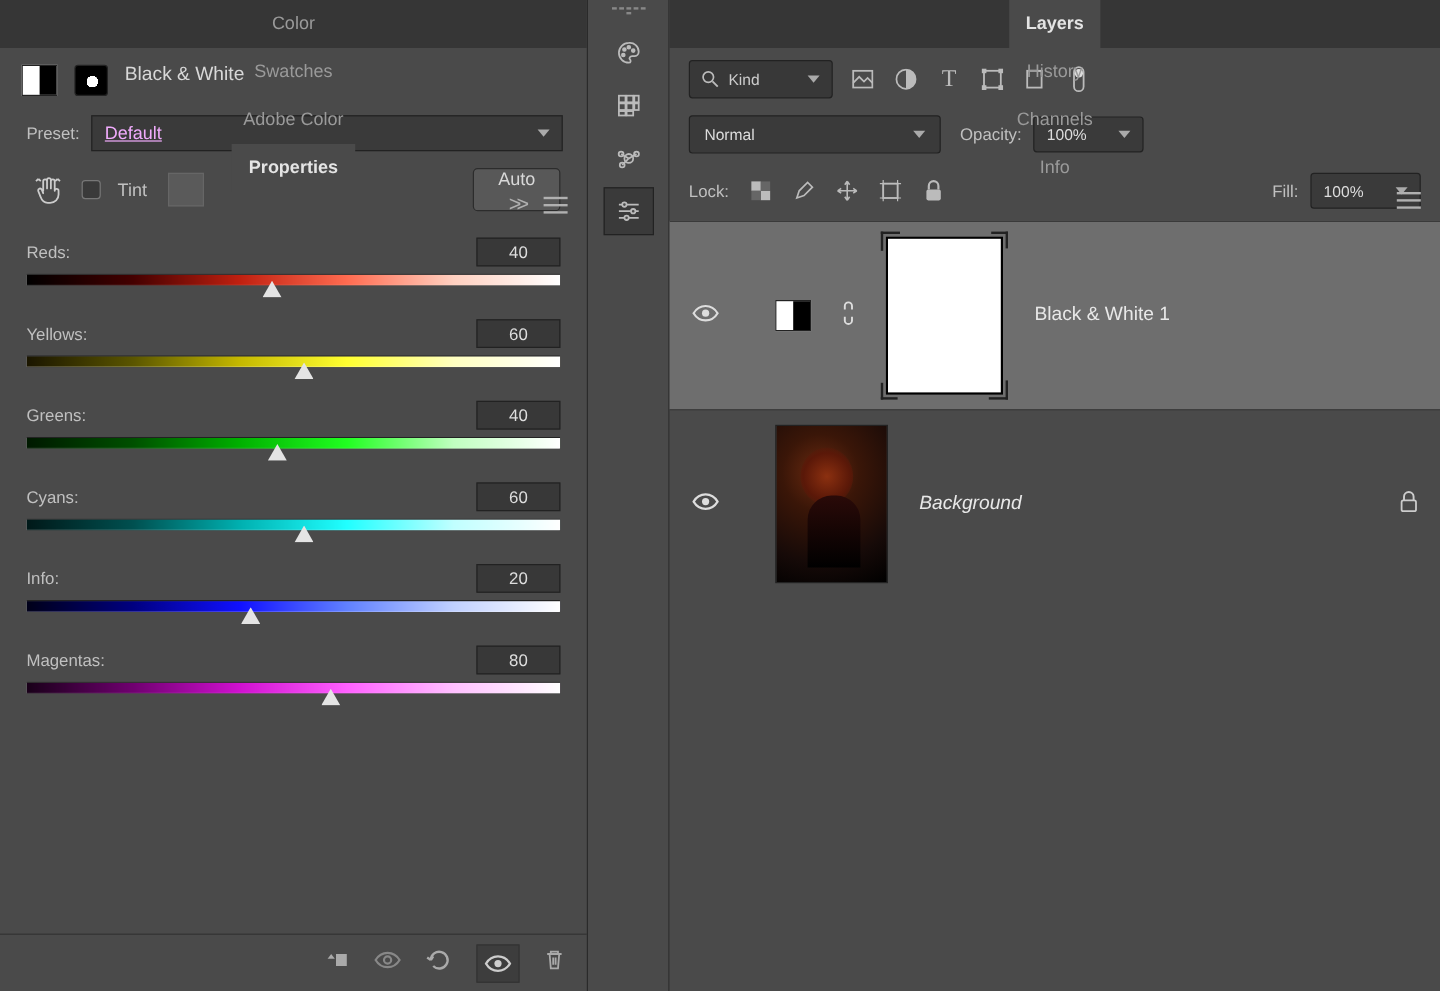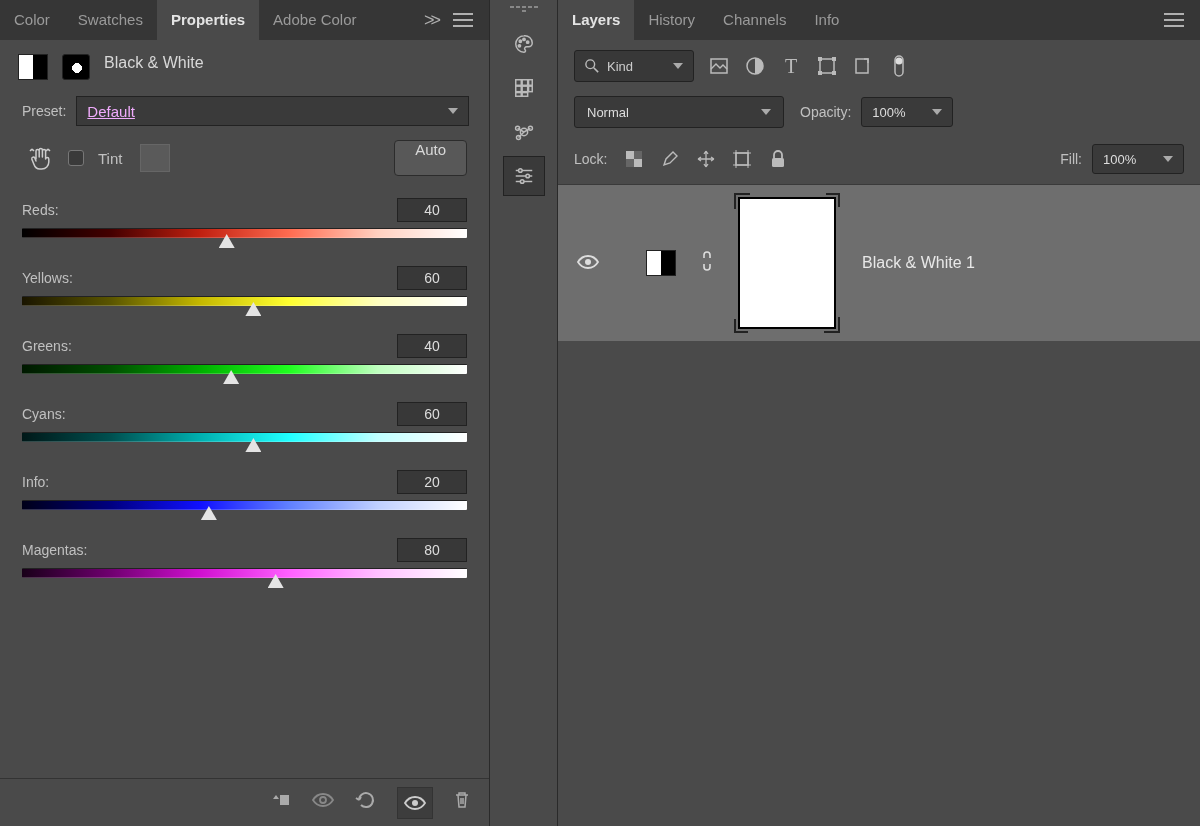--- a/index.html
+++ b/index.html
@@ -35,20 +35,21 @@
     display: flex;
     flex-direction: column;
   }
   
   .tab-strip {
     height: 40px;
     background: #363636;
     display: flex;
     align-items: center;
     position: relative;
+    flex-direction: column;
   }
   .tab {
     padding: 0 14px;
     height: 40px;
     line-height: 40px;
     color: #9a9a9a;
     cursor: pointer;
     font-size: 15px;
   }
   .tab.active {
@@ -216,22 +217,22 @@
   .lock-right{ margin-left:auto; font-size:18px;color:#ccc;}
   .layers-footer{ height:110px;}
 </style>
 </head>
 <body>
 
 <div class="panel-left">
   <div class="tab-strip">
     <div class="tab">Color</div>
     <div class="tab">Swatches</div>
+    <div class="tab">Adobe Color</div>
     <div class="tab active">Properties</div>
-    <div class="tab">Adobe Color</div>
     <div class="tab-right-actions">
       <div class="expand-chev">&gt;&gt;</div>
       <div class="menu-lines">
           <span></span>
           <span></span>
           <span></span>
         </div>
     </div>
   </div>
 
@@ -538,15 +539,31 @@
         <svg width="14" height="22" viewBox="0 0 14 22">
             <path d="M4 8 V5 a3 3 0 0 1 6 0 v3 M4 14 v3 a3 3 0 0 0 6 0 v-3" fill="none" stroke="#ddd" stroke-width="1.6"></path>
           </svg>
       </div>
       <div class="mask-thumb">
         <span class="corner-tl"></span>
           <span class="corner-br"></span>
       </div>
       <div class="layer-name">Black &amp; White 1</div>
     </div>
+    <div class="layer-item bg">
+      <div class="vis-eye">
+        <svg width="24" height="16" viewBox="0 0 24 16">
+            <path d="M2 8 c3 -5 7 -6 10 -6 s7 1 10 6 c-3 5 -7 6 -10 6 s-7 -1 -10 -6 z" fill="none" stroke="#ddd" stroke-width="1.8"></path>
+            <circle cx="12" cy="8" r="3" fill="#ddd"></circle>
+          </svg>
+      </div>
+      <div class="bg-thumb"></div>
+      <div class="layer-name italic">Background</div>
+      <div class="lock-right">
+        <svg width="16" height="18" viewBox="0 0 16 18">
+            <rect x="2" y="8" width="12" height="9" rx="1.5" fill="none" stroke="#ccc" stroke-width="1.5"></rect>
+            <path d="M4 8 V5 a4 4 0 0 1 8 0 v3" fill="none" stroke="#ccc" stroke-width="1.6"></path>
+          </svg>
+      </div>
+    </div>
   </div>
   <div class="layers-footer"></div>
 </div>
 
 </body></html>

